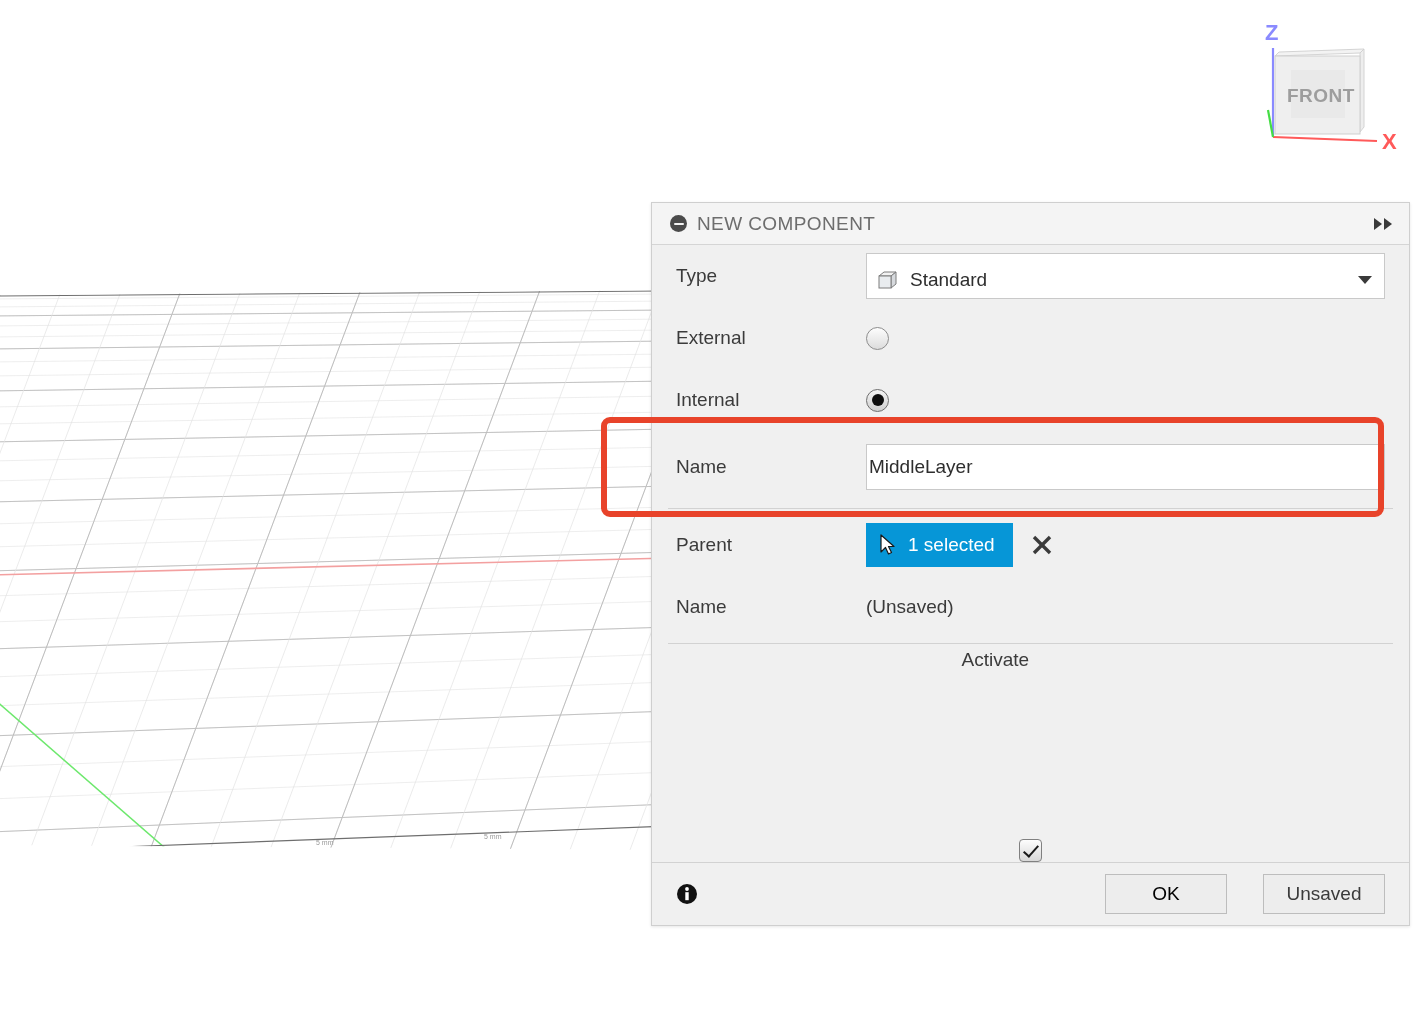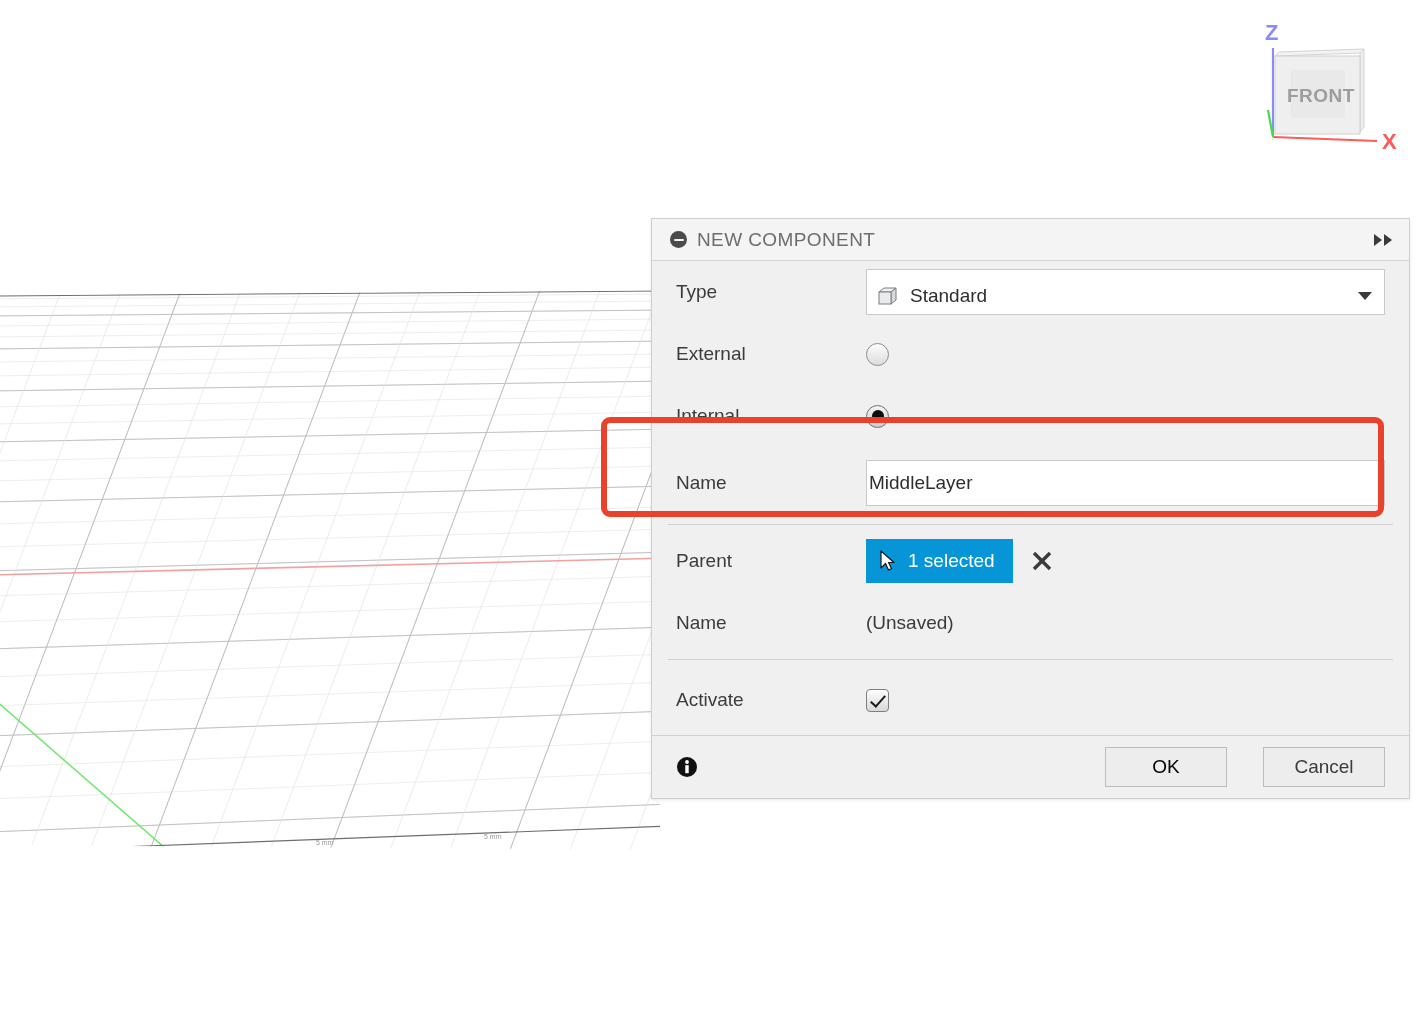--- a/index.html
+++ b/index.html
@@ -49,21 +49,21 @@
     font-family: "Liberation Sans", sans-serif;
     font-size: 19px;
     font-weight: 700;
     fill: #9d9d9d;
     letter-spacing: 0.5px;
   }
 
   
   #panel {
     position: absolute;
-    left: 651px; top: 218px;
+    left: 651px; top: 202px;
     width: 759px;
     background: #f0f0f0;
     border: 1px solid #cfcfcf;
     box-shadow: 0 1px 3px rgba(0,0,0,0.10);
     box-sizing: border-box;
   }
   .panel-titlebar {
     height: 42px;
     display: flex;
     align-items: center;
@@ -472,35 +472,35 @@
 
     <div class="form-row">
       <div class="row-label">Name</div>
       <div class="row-control">
         <span class="static-value">(Unsaved)</span>
       </div>
     </div>
 
     <div class="divider"></div>
 
-    <div class="form-row" style="min-height:70px;">
+    <div class="form-row" style="min-height:70px;flex-direction:column;">
       <div class="row-label">Activate</div>
       <div class="row-control">
         <div class="checkbox checked"></div>
       </div>
     </div>
   </div>
 
   <div class="footer-divider"></div>
 
   <div class="panel-footer">
     <svg class="info-icon" viewBox="0 0 22 22">
       <circle cx="11" cy="11" r="10" fill="#111111"></circle>
       <circle cx="11" cy="6" r="1.9" fill="#ffffff"></circle>
       <rect x="9.3" y="9.2" width="3.4" height="8" fill="#ffffff"></rect>
     </svg>
     <div class="footer-spacer"></div>
     <div class="dlg-btn disabled">OK</div>
-    <div class="dlg-btn">Cancel</div>
+    <div class="dlg-btn">Unsaved</div>
   </div>
 </div>
 
 <div id="annotation"></div>
 
 </body></html>

